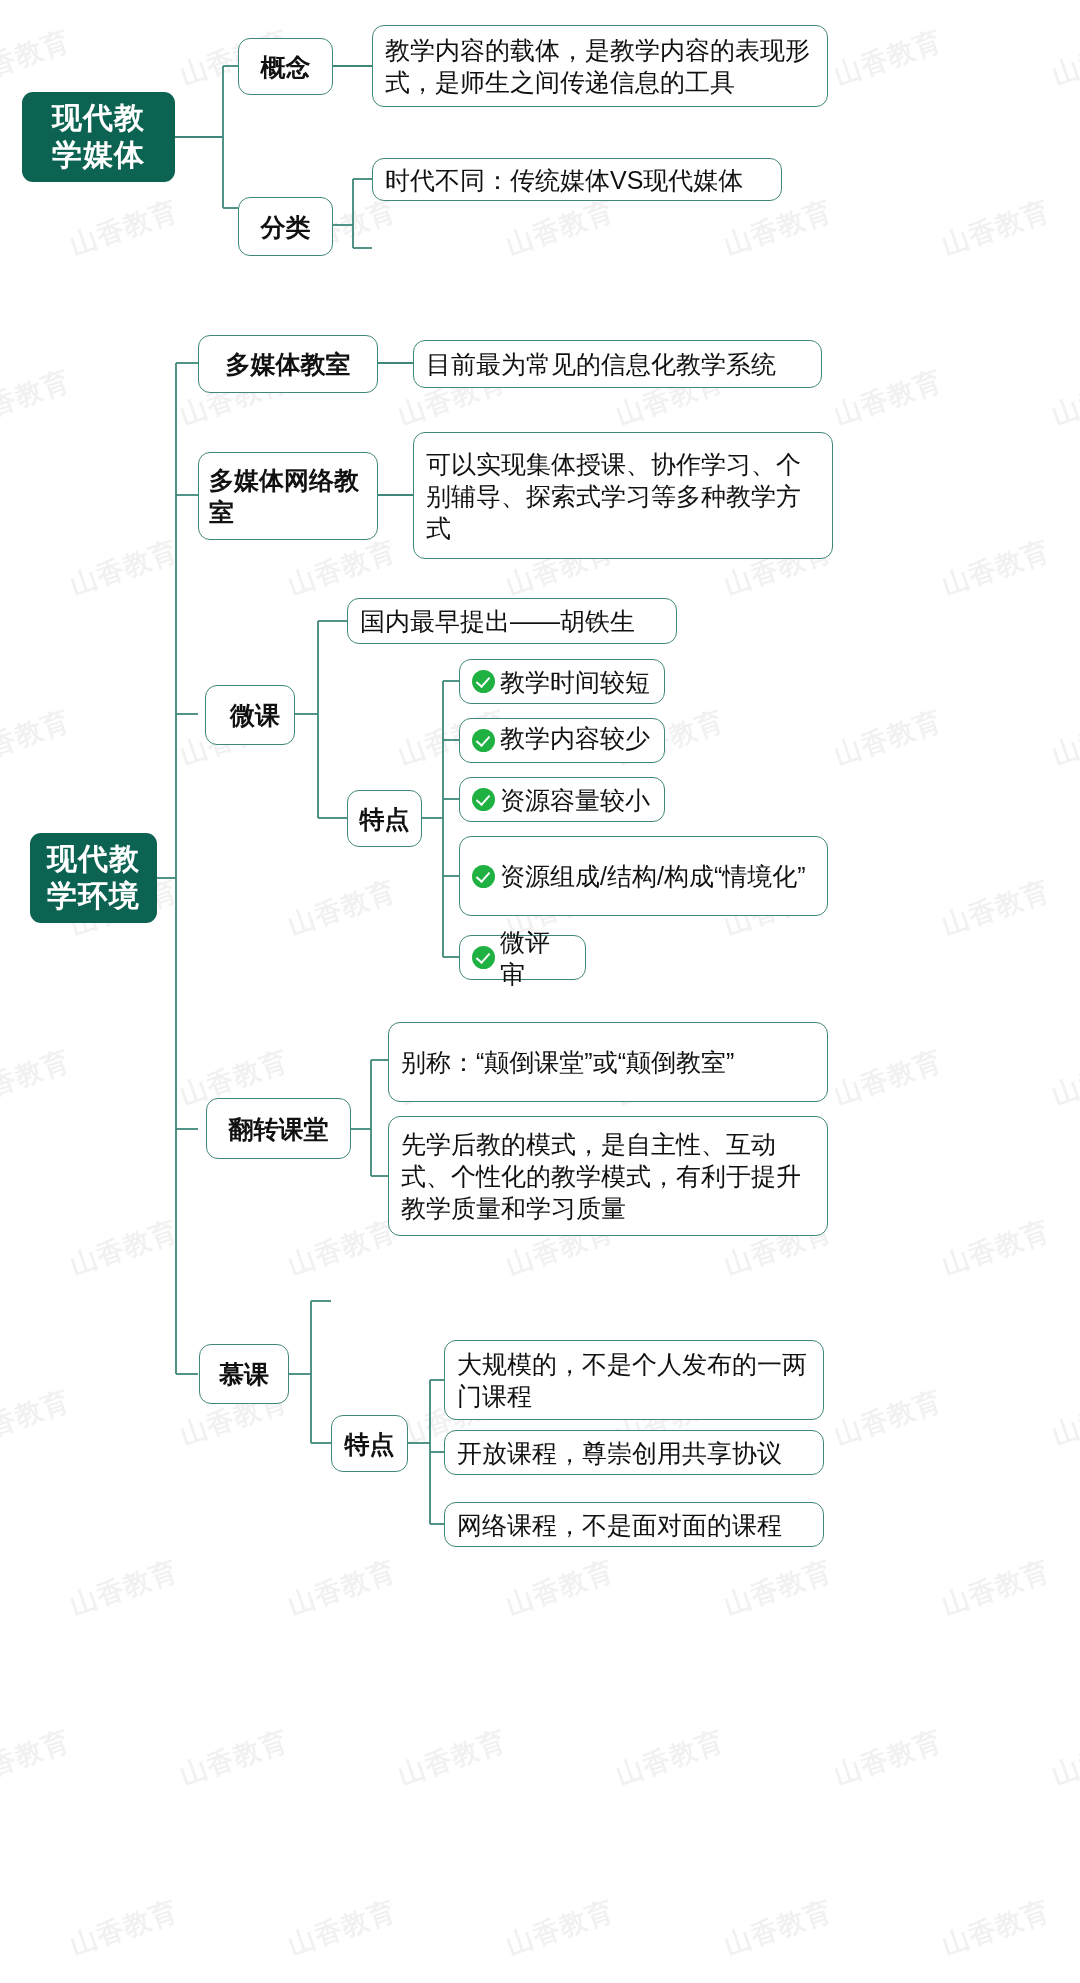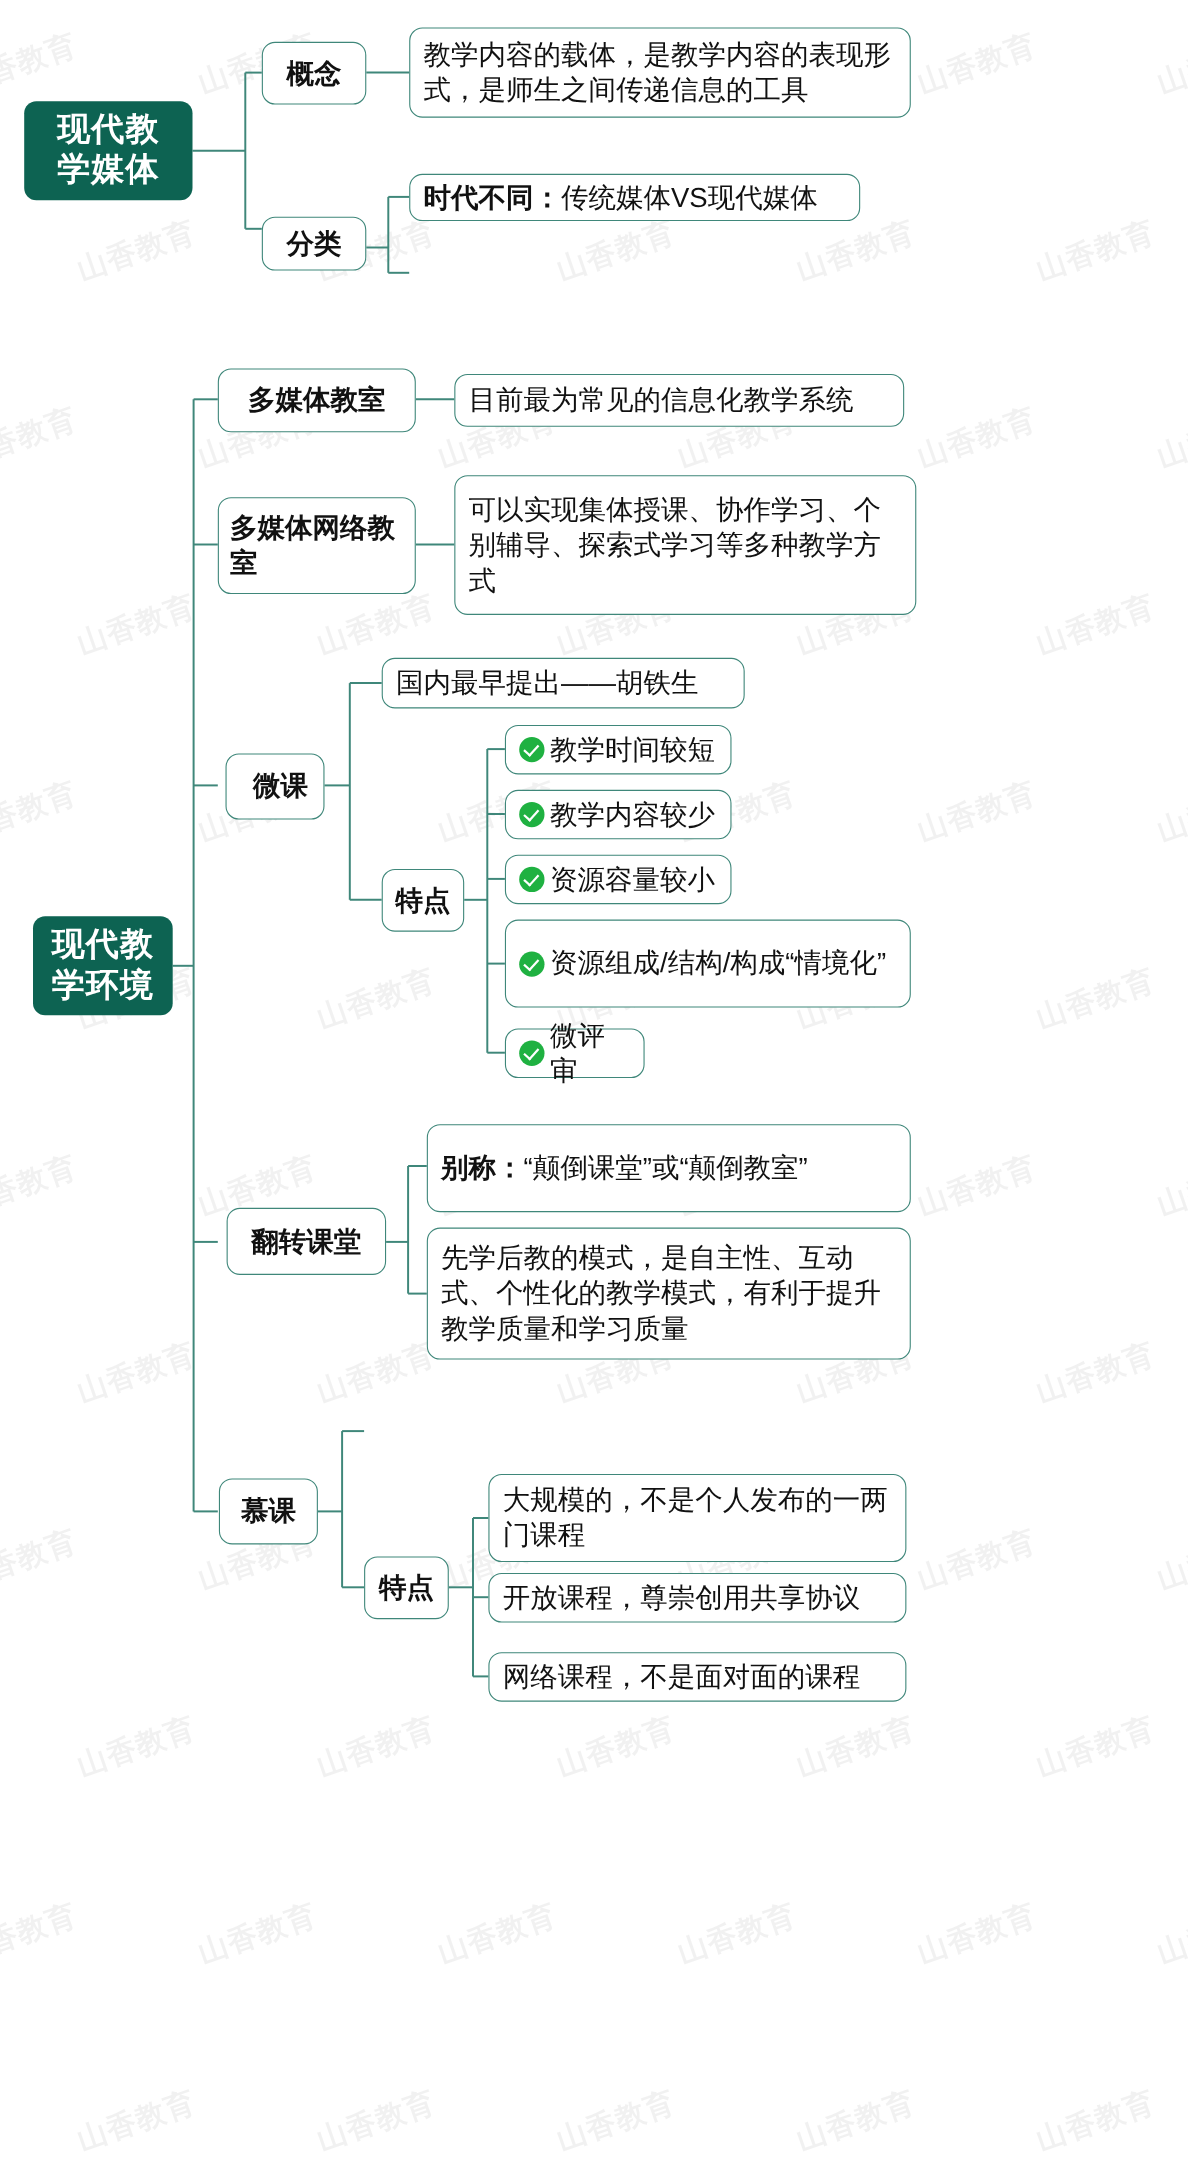--- a/index.html
+++ b/index.html
@@ -80,21 +80,21 @@
     font-size: 25px;
     justify-content: center;
     text-align: center;
     padding: 4px 10px;
   }
   .txt {          
     font-size: 25px;
     padding: 7px 12px;
     font-weight: 400;
   }
-  .txt b { font-weight: 700; }
+  .txt b { font-weight: 400; }
   .tick {
     flex: 0 0 auto;
     width: 23px; height: 23px;
     border-radius: 50%;
     background: #1fb141;
     margin-right: 5px;
     position: relative;
   }
   .tick::after {
     content: "";
@@ -247,21 +247,21 @@
 学媒体</span>
   </div>
 
   <div class="node lbl" style="left:238px; top:38px; width:95px; height:57px;">
     <span>概念</span>
   </div>
   <div class="node txt" style="left:372px; top:25px; width:456px; height:82px;">
     <span>教学内容的载体，是教学内容的表现形式，是师生之间传递信息的工具</span>
   </div>
 
-  <div class="node lbl" style="left:238px; top:197px; width:95px; height:49px;">
+  <div class="node lbl" style="left:238px; top:197px; width:95px; height:59px;">
     <span>分类</span>
   </div>
 
   <div class="node txt" style="left:372px; top:158px; width:410px; height:43px;">
     <span>
       <b>时代不同：</b><span>传统媒体VS现代媒体</span>
     </span>
   </div>
 
 
@@ -293,21 +293,21 @@
   <div class="node lbl" style="left:347px; top:790px; width:75px; height:57px;">
     <span>特点</span>
   </div>
 
   <div class="node txt" style="left:459px; top:659px; width:206px; height:45px;">
     <span class="chkwrap">
       <span class="tick"></span>
       <span class="ctext">教学时间较短</span>
     </span>
   </div>
-  <div class="node txt" style="left:459px; top:718px; width:206px; height:45px;">
+  <div class="node txt" style="left:459px; top:718px; width:206px; height:45px;font-family:Liberation Mono, monospace;">
     <span class="chkwrap">
       <span class="tick"></span>
       <span class="ctext">教学内容较少</span>
     </span>
   </div>
   <div class="node txt" style="left:459px; top:777px; width:206px; height:45px;justify-content:flex-end;">
     <span class="chkwrap">
       <span class="tick"></span>
       <span class="ctext">资源容量较小</span>
     </span>

